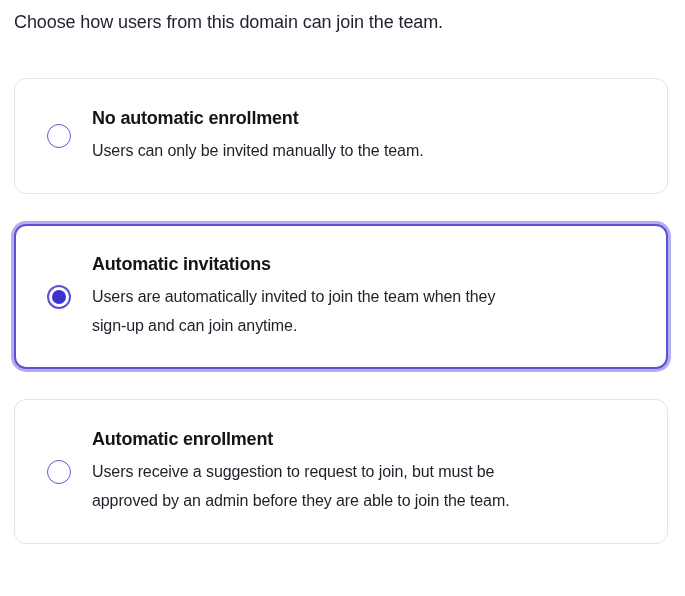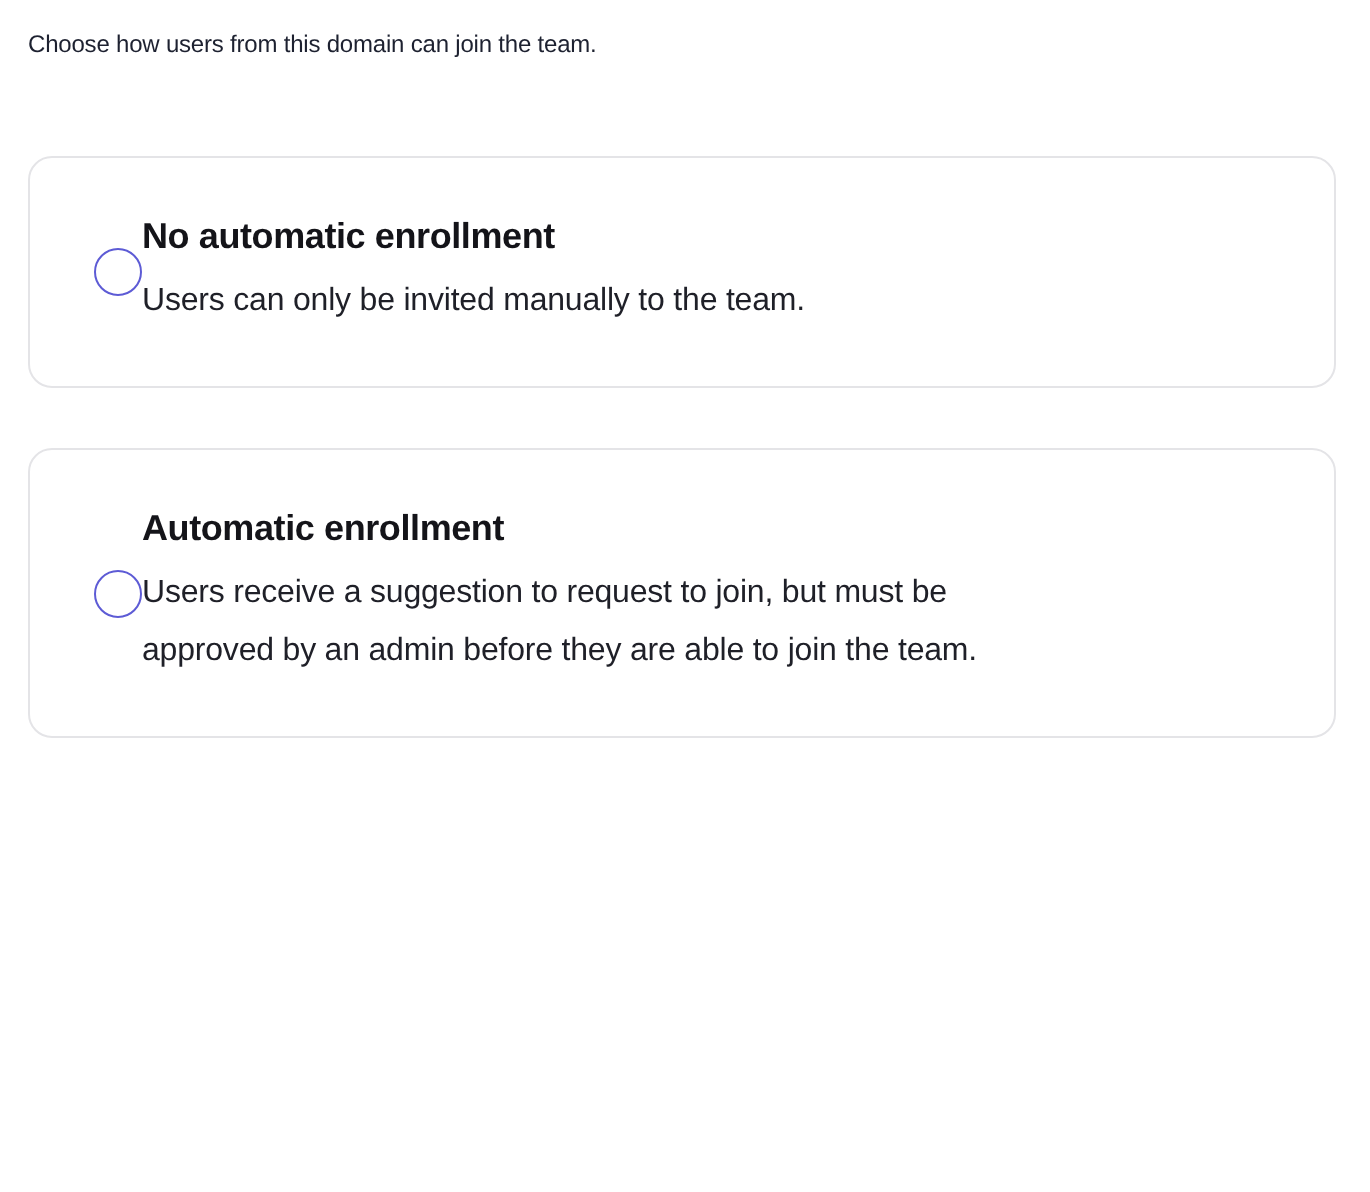--- a/index.html
+++ b/index.html
@@ -9,30 +9,31 @@
     height: 596px;
     background: #ffffff;
     font-family: "Liberation Sans", sans-serif;
     color: var(--text, #18181b);
     overflow: hidden;
   }
   .container {
     padding: 10px 17px 0 14px;
   }
   .heading {
-    font-size: 12px;
+    font-size: 18px;
     font-weight: 400;
     line-height: 24px;
     letter-spacing: -0.1px;
     color: #1d2130;
     margin: 0 0 44px 0;
   }
   .option-card {
     display: flex;
     align-items: center;
+    gap: 21px;
     background: #ffffff;
     border: 1px solid var(--card-border, #e4e4e7);
     border-radius: 12px;
     padding: 28px 40px 28px 32px;
     margin-bottom: 30px;
     cursor: pointer;
   }
   .option-card.selected {
     border: 2px solid var(--accent, #5b51d6);
     box-shadow: 0 0 0 3px var(--accent-ring, #b4aeee);
@@ -85,20 +86,27 @@
   <p class="heading">Choose how users from this domain can join the team.</p>
 
   <div class="option-card card-0" role="radio" aria-checked="false">
     <span class="radio"></span>
     <div class="option-text">
       <p class="option-title">No automatic enrollment</p>
       <p class="option-desc">Users can only be invited manually to the team.</p>
     </div>
   </div>
 
+  <div class="option-card card-1 selected" role="radio" aria-checked="true">
+    <span class="radio"></span>
+    <div class="option-text">
+      <p class="option-title">Automatic invitations</p>
+      <p class="option-desc">Users are automatically invited to join the team when they sign-up and can join anytime.</p>
+    </div>
+  </div>
 
   <div class="option-card card-2" role="radio" aria-checked="false">
     <span class="radio"></span>
     <div class="option-text">
       <p class="option-title">Automatic enrollment</p>
       <p class="option-desc">Users receive a suggestion to request to join, but must be approved by an admin before they are able to join the team.</p>
     </div>
   </div>
 
 </div>

